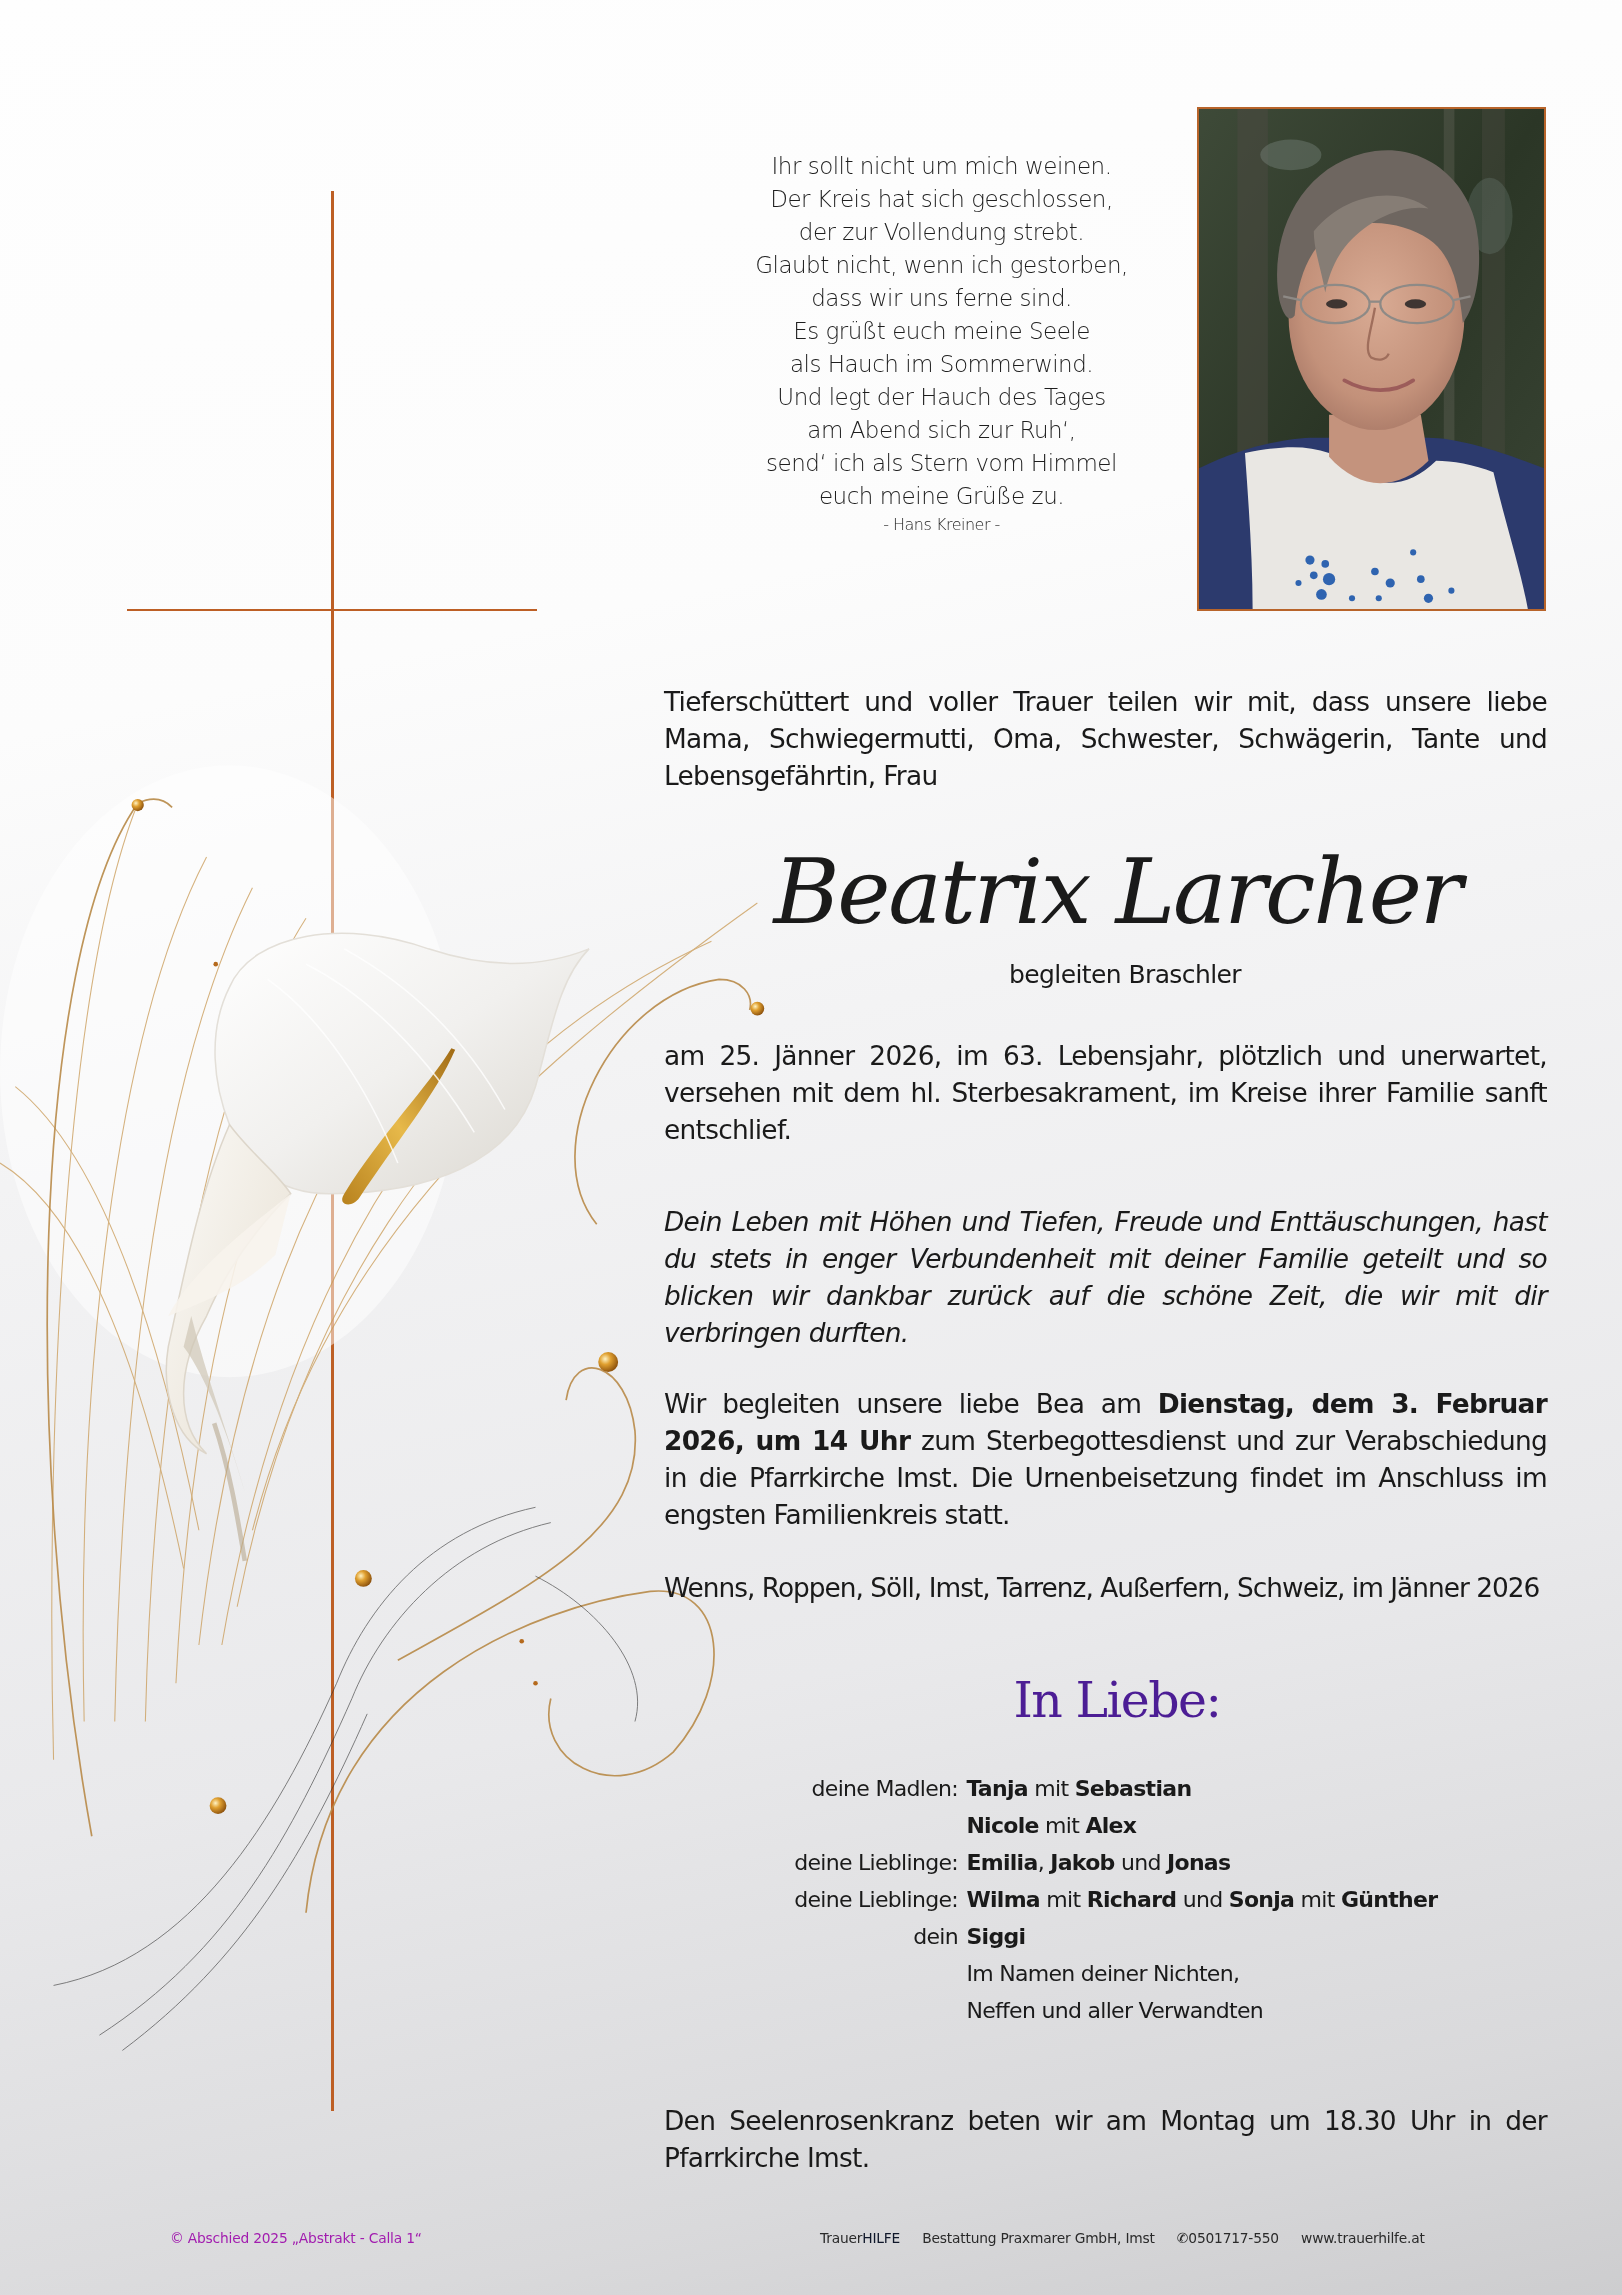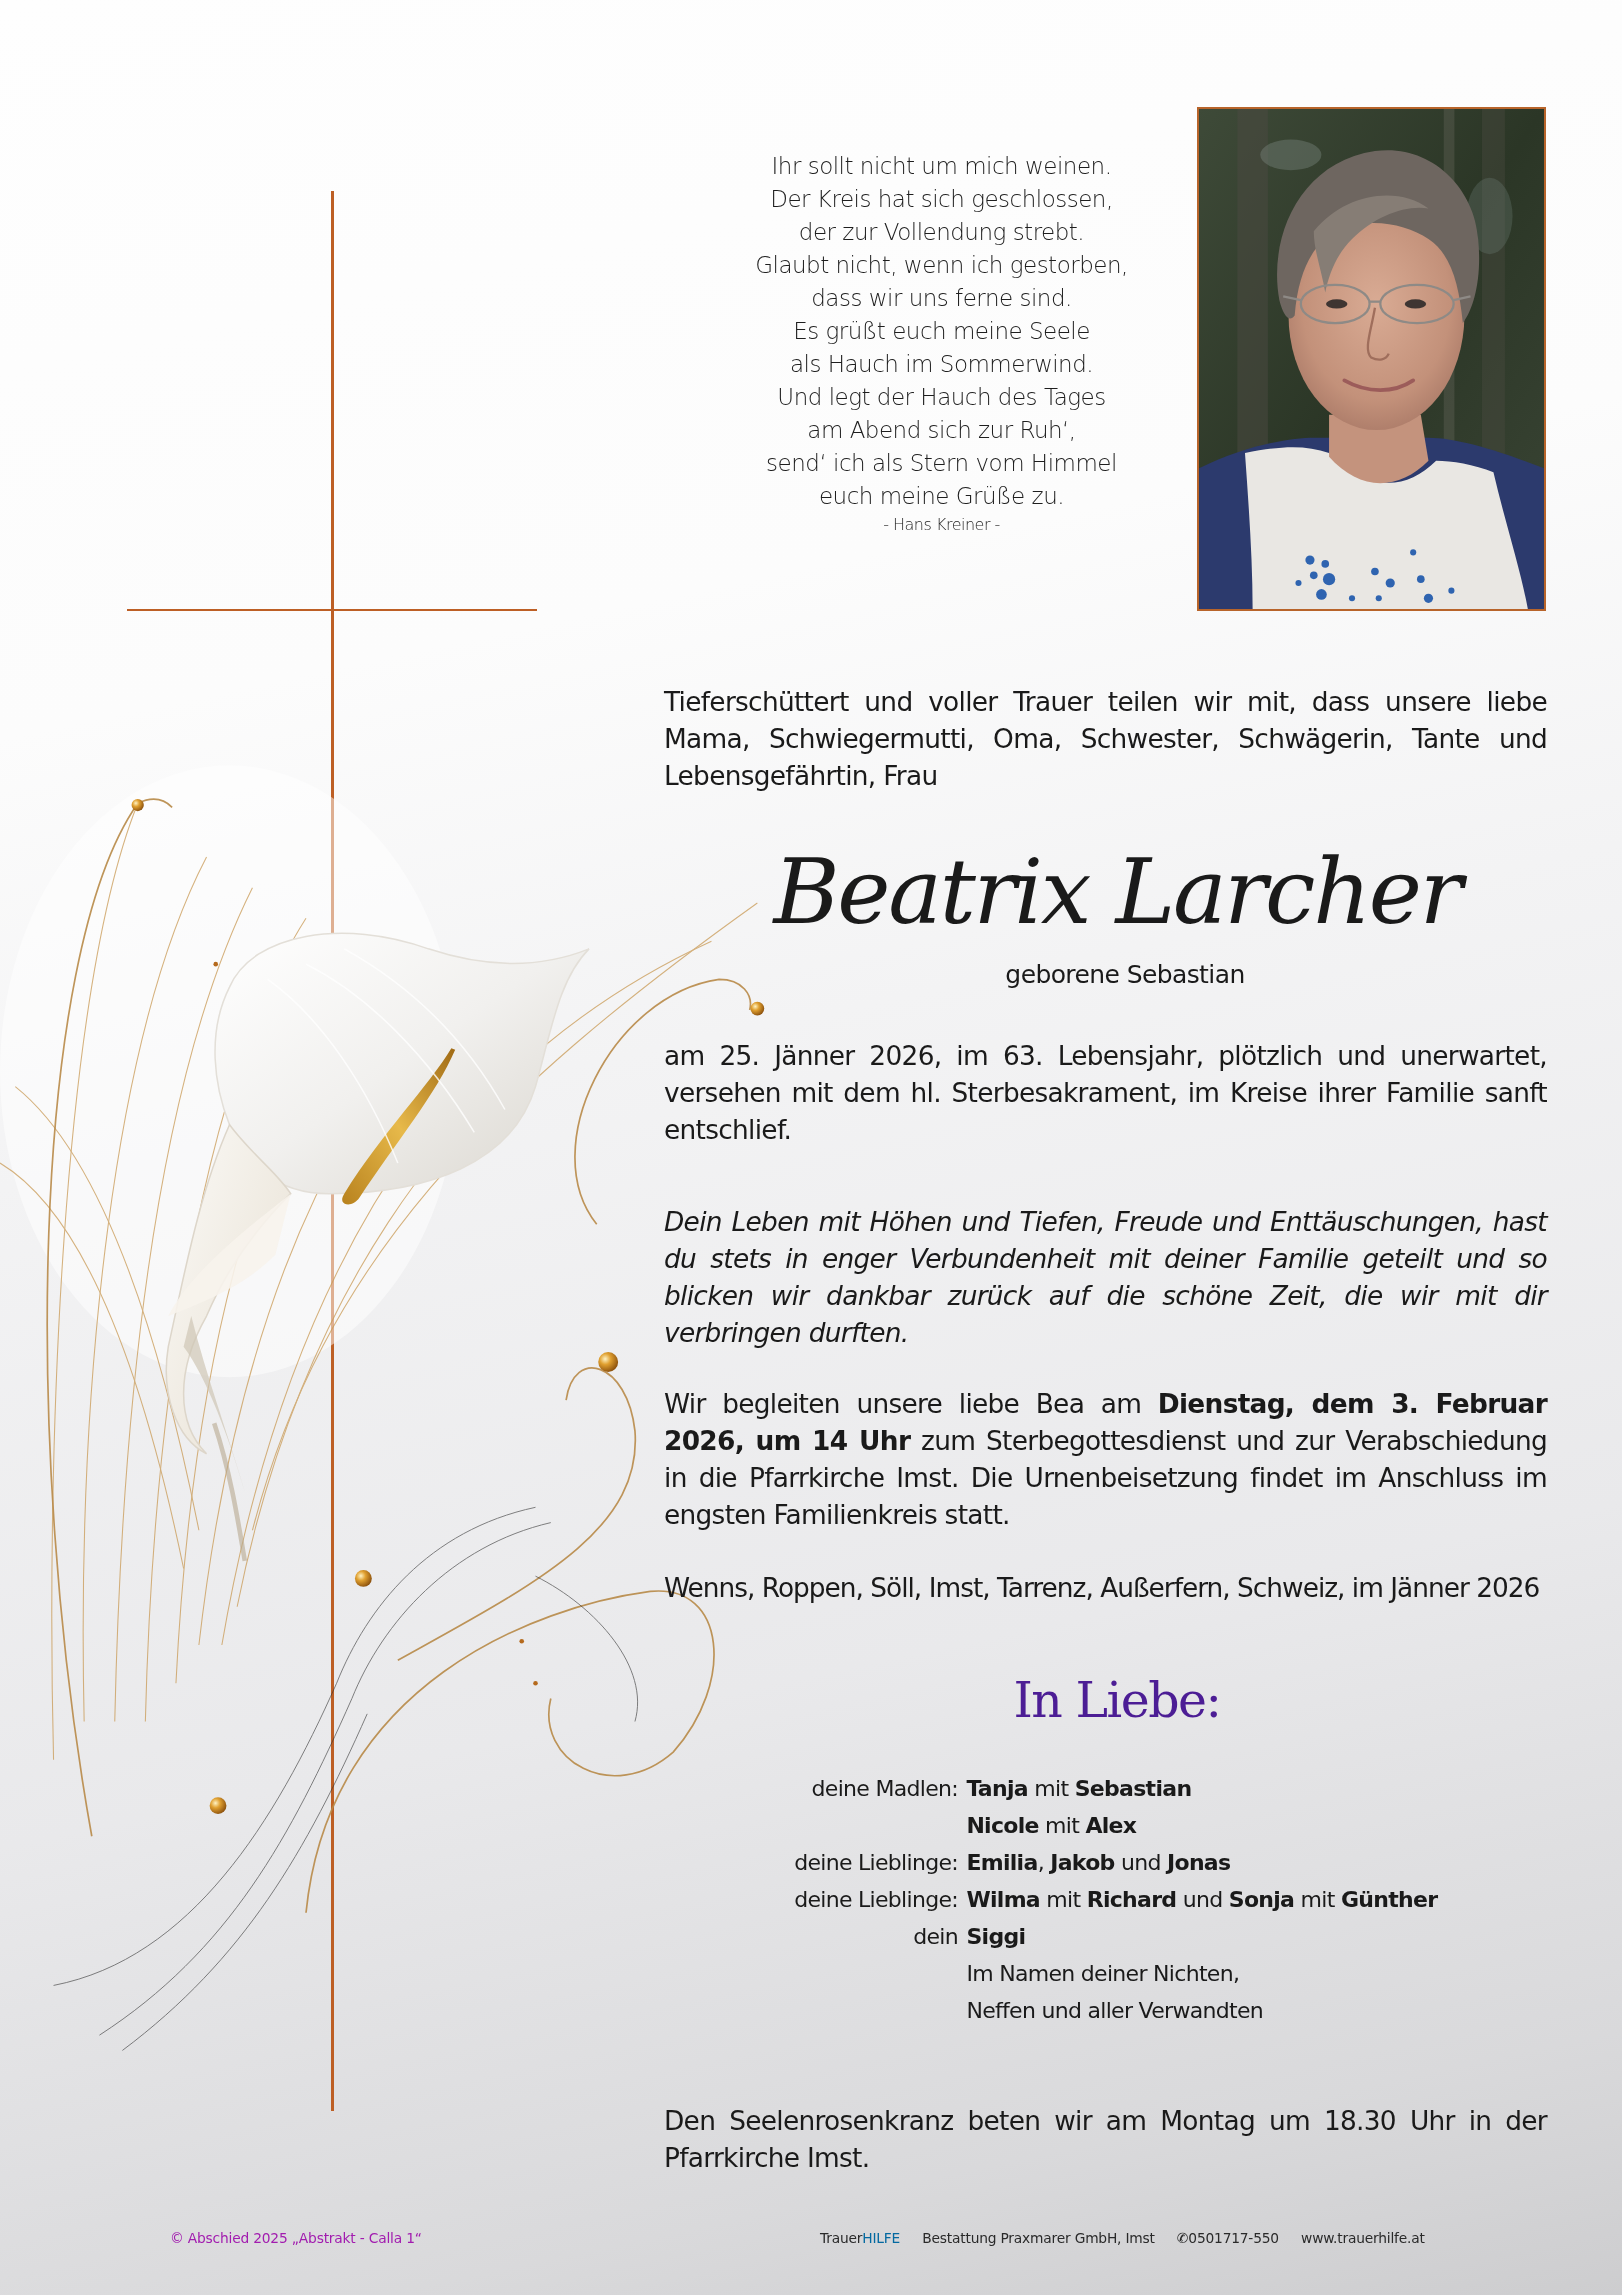--- a/index.html
+++ b/index.html
@@ -68,21 +68,21 @@
   .family .label { width: 285px; text-align: right; padding-right: 3.8px; flex: none; }
   .family .names { padding-left: 4.6px; white-space: nowrap; }
 
   .footer-left {
     position: absolute; left: 170px; top: 2230px; font-size: 13.8px; color: #a21caf; letter-spacing: -0.2px;
   }
   .footer-right {
     position: absolute; left: 820px; top: 2230px; font-size: 13.8px; color: #2a2a2a; letter-spacing: -0.2px;
     white-space: nowrap;
   }
-  .footer-right .accent { color: #0369a1; }
+  .footer-right .accent { color: #0f172a; }
   .footer-right .sep { display: inline-block; width: 13.8px; }
 </style>
 </head>
 <body>
 
 <div class="cross-v"></div>
 <div class="cross-h"></div>
 
 <svg class="floral" viewBox="0 0 1000 1700" xmlns="http://www.w3.org/2000/svg">
   <defs>
@@ -242,21 +242,21 @@
 
     <path d="M190 355 C 220 372, 255 372, 280 355" fill="none" stroke="#9c5c5a" stroke-width="5" stroke-linecap="round"></path>
   </svg>
 </div>
 
 <div class="text-block" style="top: 683px;">
   <p class="last-left">Tieferschüttert und voller Trauer teilen wir mit, dass unsere liebe Mama, Schwiegermutti, Oma, Schwester, Schwägerin, Tante und Lebensgefährtin, Frau</p>
 </div>
 
 <div class="name-script">Beatrix Larcher</div>
-<div class="born">geborene Sebastian</div>
+<div class="born">begleiten Braschler</div>
 
 <div class="text-block" style="top: 1037px;">
   <p class="last-left">am 25. Jänner 2026, im 63. Lebensjahr, plötzlich und unerwartet, versehen mit dem hl. Sterbesakrament, im Kreise ihrer Familie sanft entschlief.</p>
 </div>
 
 <div class="text-block" style="top: 1203px;">
   <p class="last-left italic">Dein Leben mit Höhen und Tiefen, Freude und Enttäuschungen, hast du stets in enger Verbundenheit mit deiner Familie geteilt und so blicken wir dankbar zurück auf die schöne Zeit, die wir mit dir verbringen durften.</p>
 </div>
 
 <div class="text-block" style="top: 1385px;">

